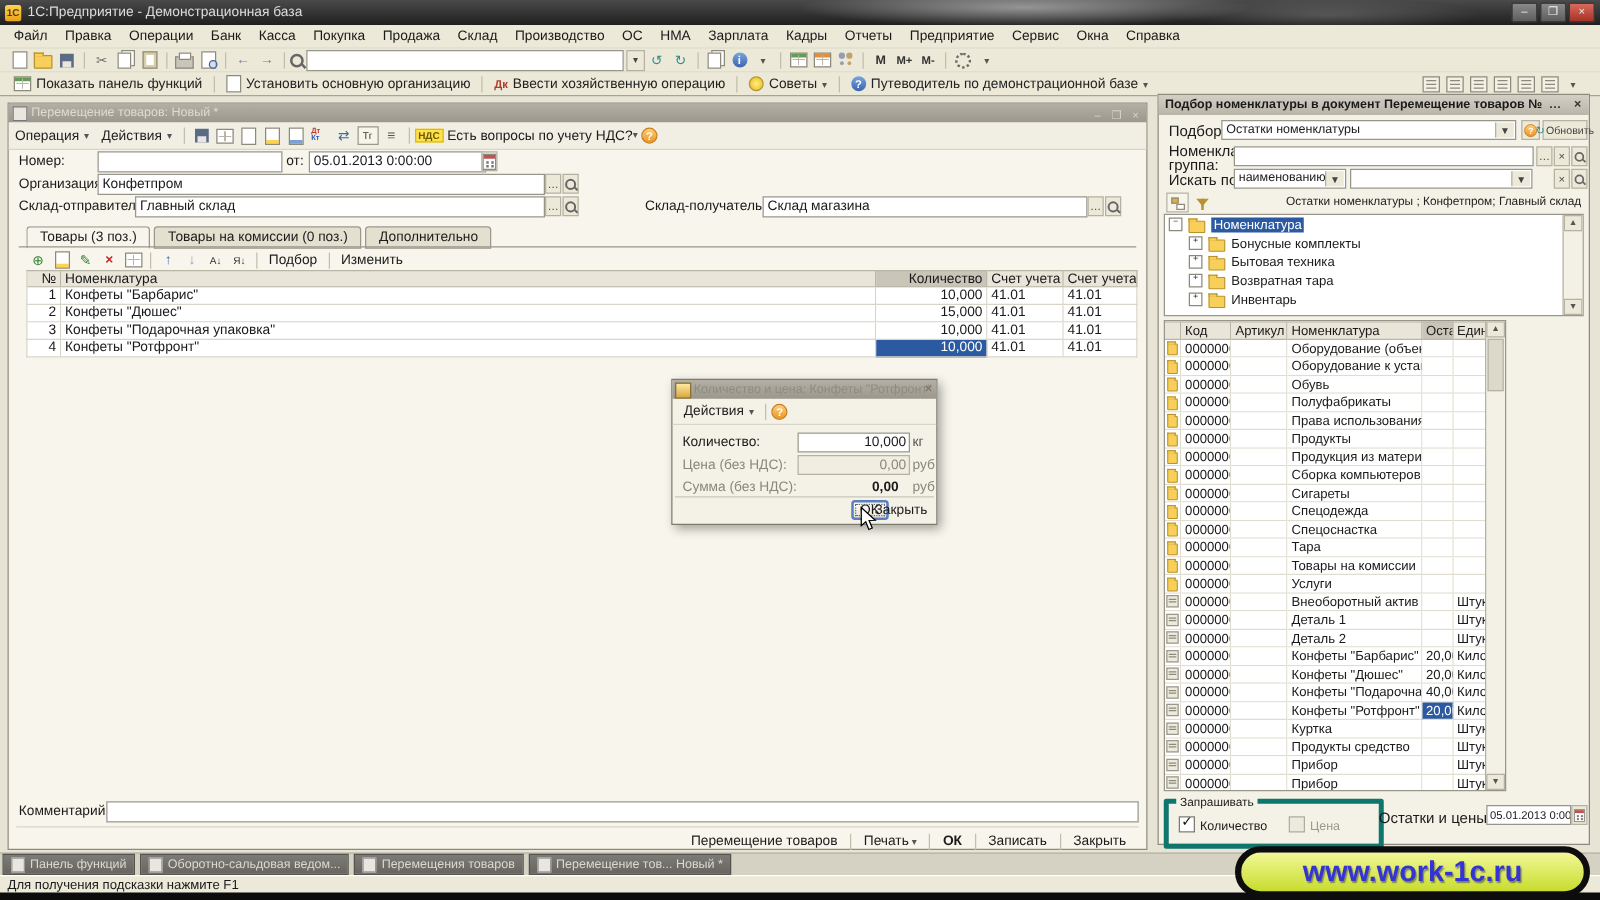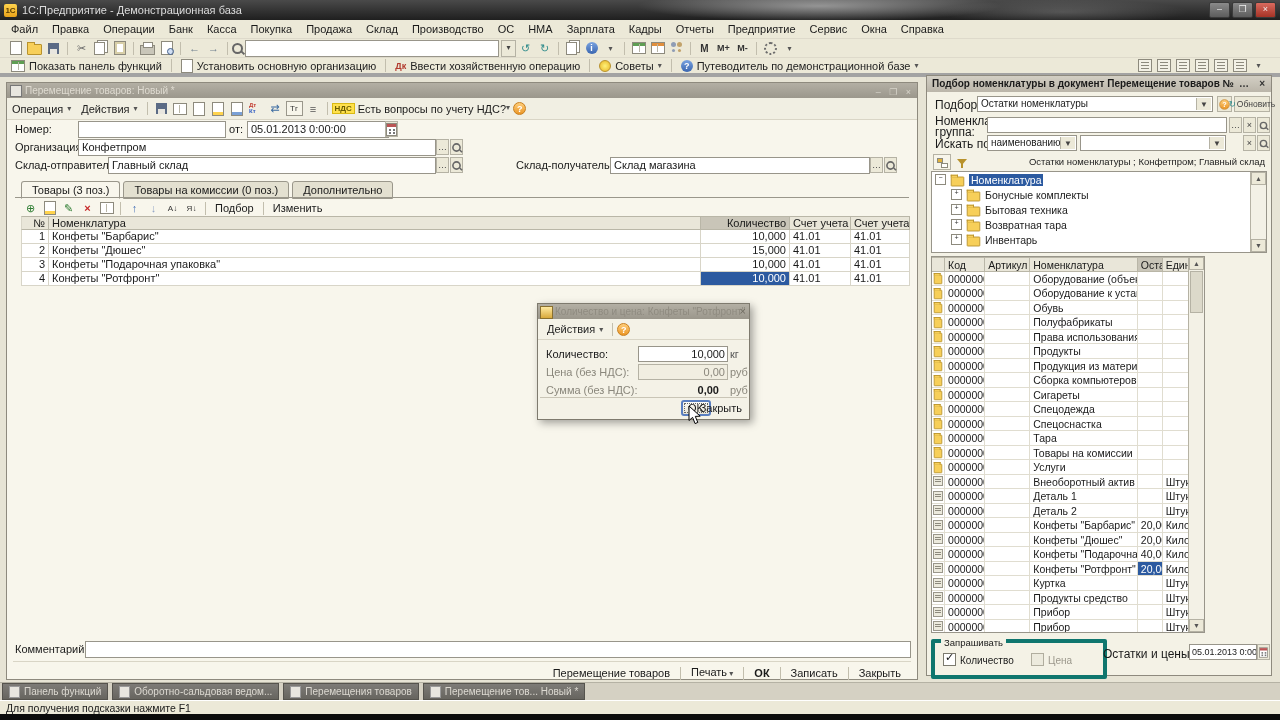--- a/index.html
+++ b/index.html
@@ -19,21 +19,21 @@
   .wbtns{margin-left:auto;display:flex;gap:2px;}
   .wbtn{width:19px;height:14px;background:linear-gradient(#8a8a8a,#5d5d5d);border:1px solid #3a3a3a;
     color:#f0f0f0;font-size:9px;line-height:12px;text-align:center;border-radius:2px;}
   .wbtn.close{background:linear-gradient(#d96a5e,#a53326);}
   .menubar{position:absolute;left:0;top:20px;width:1280px;height:19px;background:#ece9d8;
     border-bottom:1px solid #dedacb;display:flex;align-items:center;padding-left:4px;box-sizing:border-box;}
   .menu-item{padding:4px 7px;line-height:18px;}
   .toolbar{position:absolute;left:0;width:1280px;height:19px;background:#ece9d8;display:flex;
     align-items:center;padding-left:6px;box-sizing:border-box;}
   .t1{top:39px;border-bottom:1px solid #dedacb;}
-  .t2{top:58px;height:19px;border-bottom:4px solid #a3a3a3;}
+  .t2{top:58px;height:19px;border-bottom:1px solid #a3a3a3;}
   .sep{width:1px;height:13px;background:#c2bead;margin:0 4px;flex:none;}
   .tbi{display:inline-flex;width:17px;height:15px;align-items:center;justify-content:center;
     font-size:11px;margin:0 1px;flex:none;}
   .tbi.pressed{border:1px solid #9a978b;background:#f7f5ea;box-sizing:border-box;}
   .tbtn{display:inline-flex;align-items:center;gap:4px;padding:0 5px;height:17px;flex:none;color:#222;}
   .ttxt{padding:0 5px;flex:none;}
   .dda{font-size:8px;color:#555;}
   .searchwrap{display:inline-flex;align-items:center;gap:2px;flex:none;}
   .searchinput{width:248px;height:13px;border:1px solid #98958a;font-size:11px;}
   .searchdd{width:13px;height:15px;background:#ece9d8;border:1px solid #b5b2a4;font-size:8px;
@@ -960,13 +960,14 @@
         <span>Перемещения товаров</span>
       </span>
       <span class="wb">
         <span class="wico"></span>
         <span>Перемещение тов... Новый *</span>
       </span>
     </div>
   <div class="statusbar">Для получения подсказки нажмите F1</div>
   <div class="blackstrip"></div>
 
+  <div class="wm">www.work-1c.ru</div>
 </div>
 
 </body></html>

